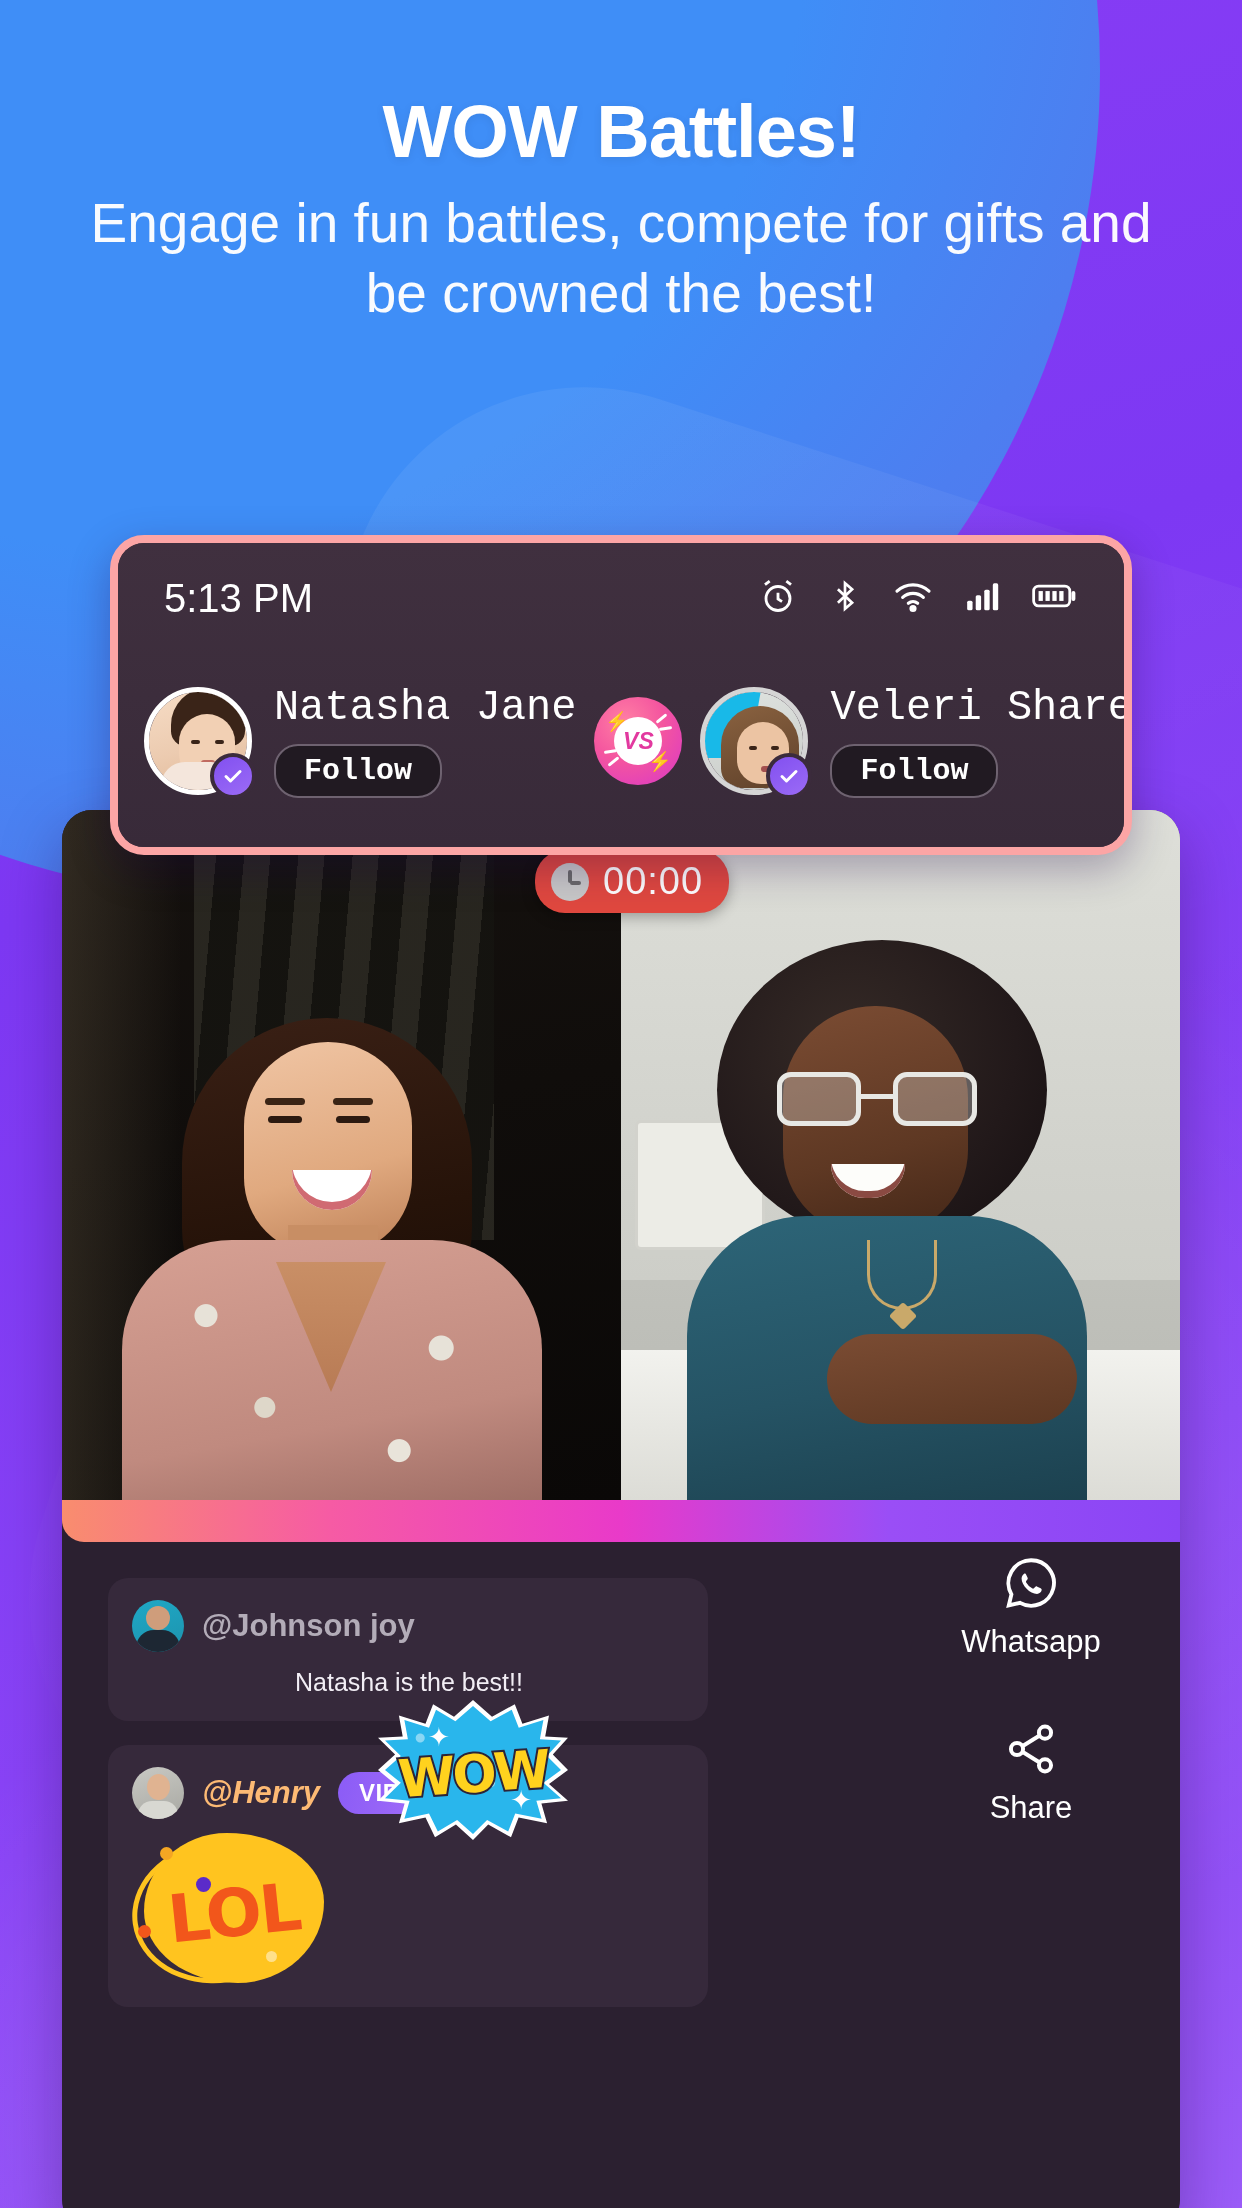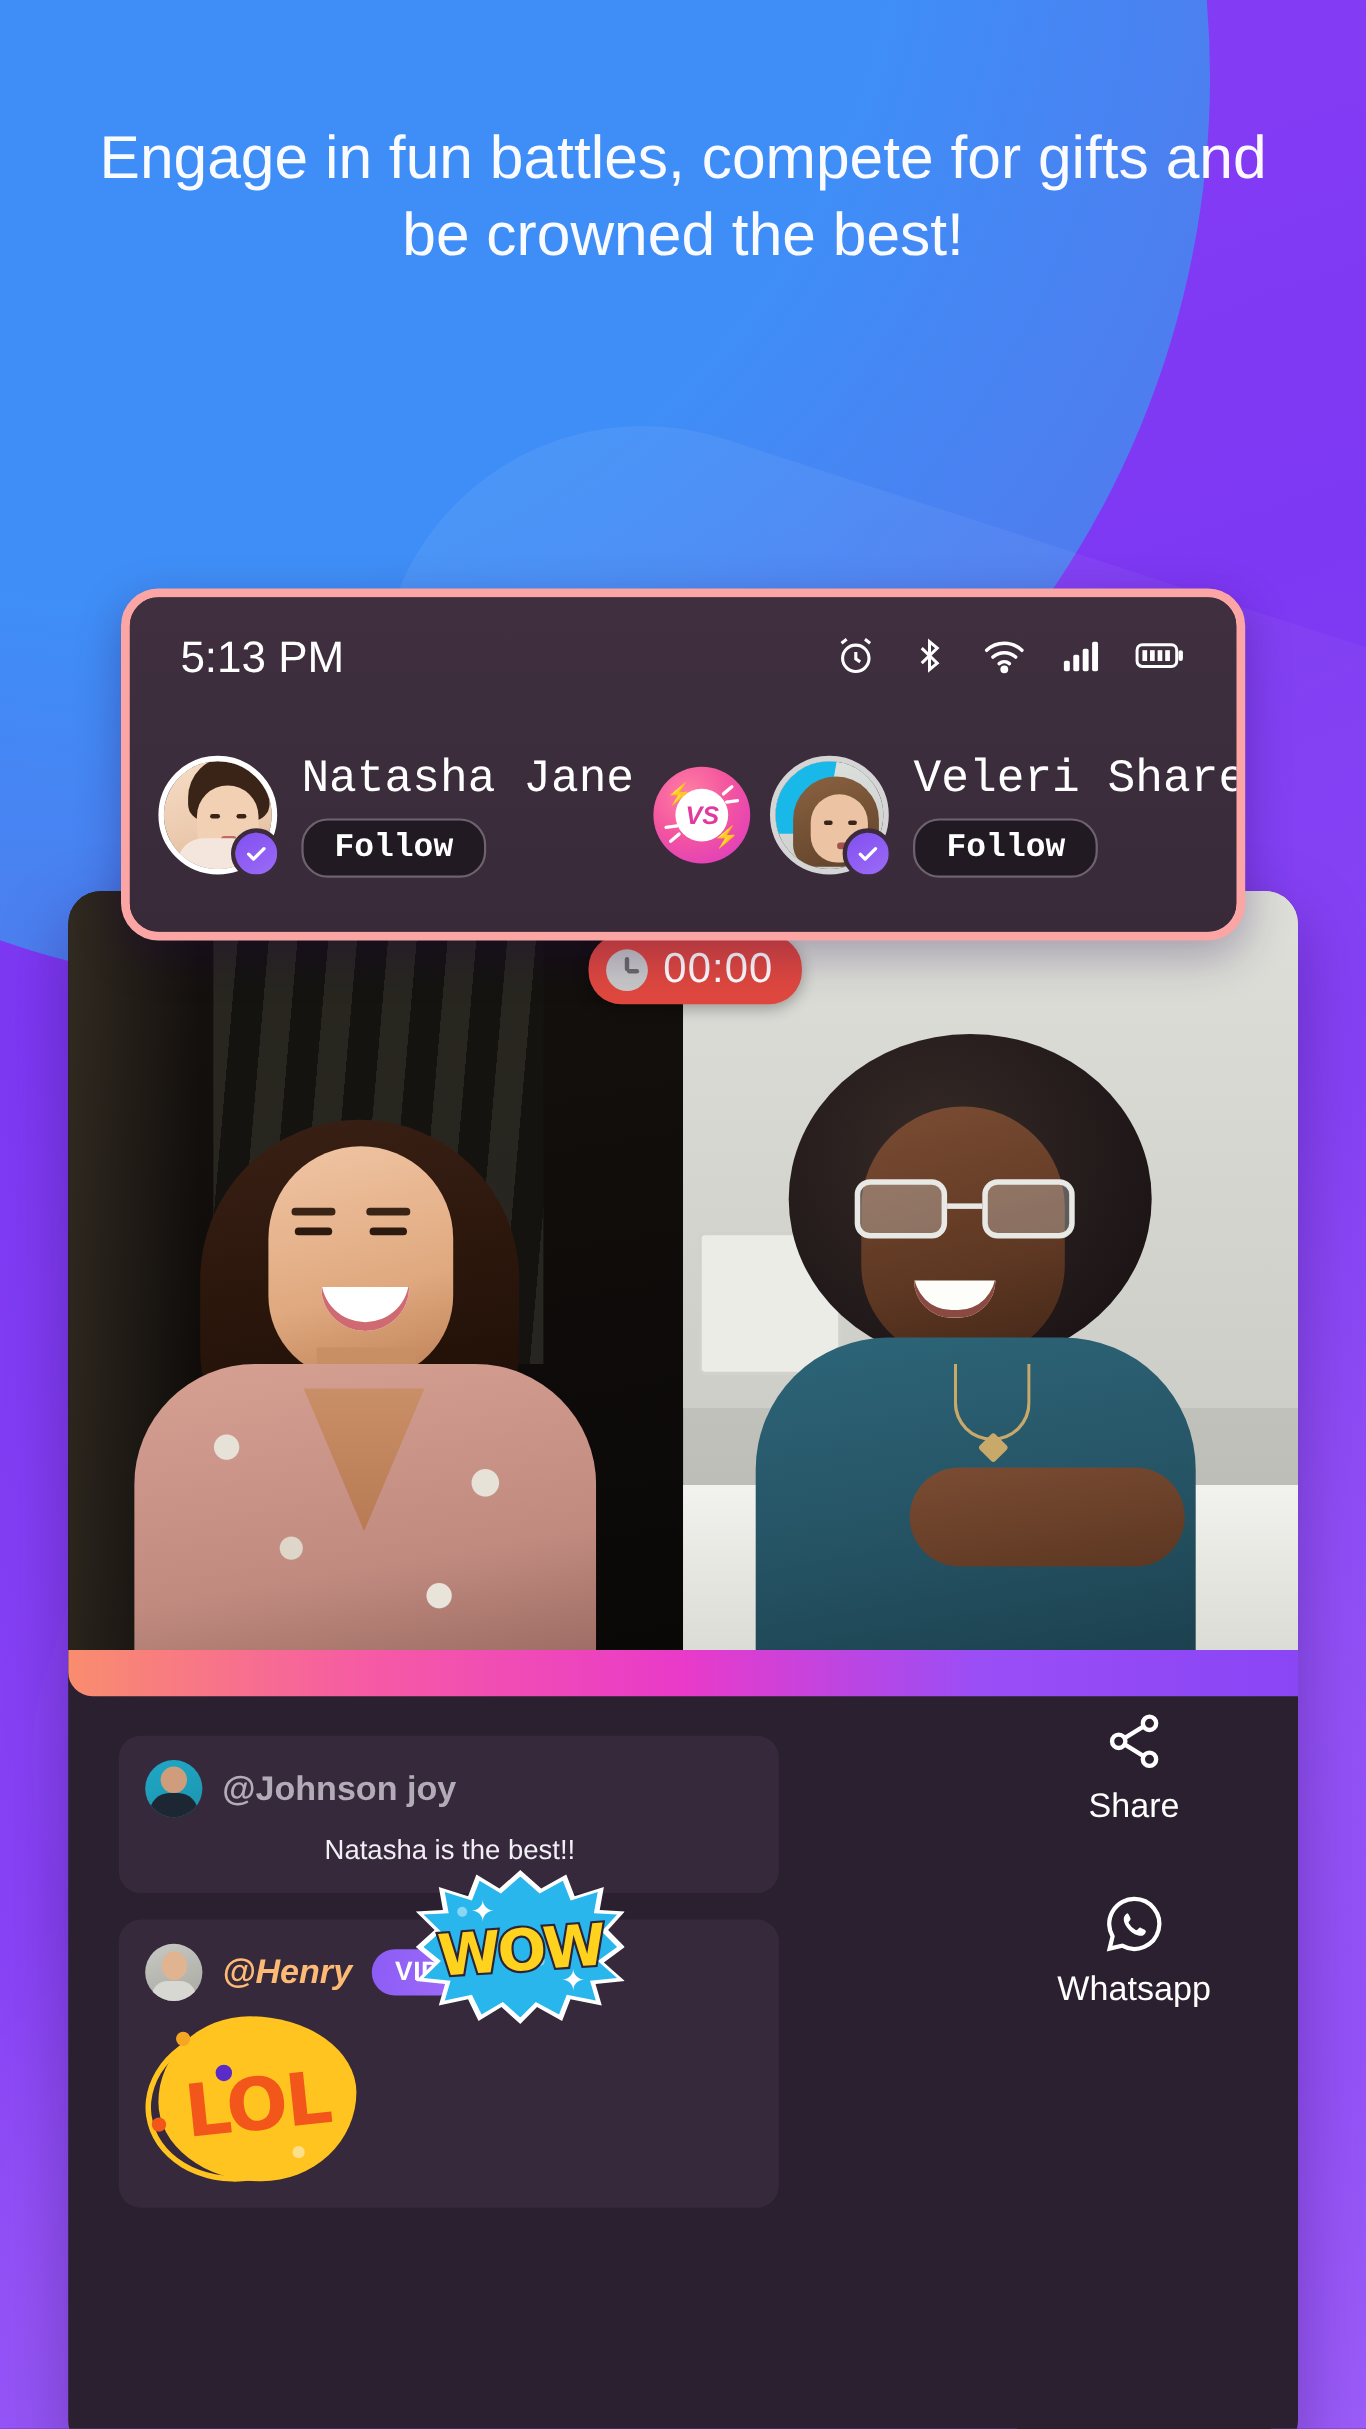--- a/index.html
+++ b/index.html
@@ -420,20 +420,21 @@
 <body>
 
 <div id="bg">
   <div class="blue-blob"></div>
   <div class="sheen-a"></div>
   <div class="sheen-b"></div>
   <div class="diag"></div>
 </div>
 
 <div id="hero">
+  <h1>WOW Battles!</h1>
   <p>Engage in fun battles, compete for gifts and be crowned the best!</p>
 </div>
 
 <div id="phone">
 
   <div id="video">
     <div class="vhalf vleft">
       <div class="wallglow"></div>
       <div class="stairs"></div>
       <div class="hair"></div>
@@ -494,39 +495,39 @@
         <div class="txt">LOL</div>
       </div>
     </div>
 
   </div>
 
   <div id="actions">
 
     <div class="action">
       <div class="ico">
+        <svg width="58" height="58" viewBox="0 0 24 24" fill="none" stroke="#ffffff" stroke-width="1.6">
+          <path d="M12 2.6a9.4 9.4 0 0 0-8.1 14.1L2.8 21.3l4.7-1.1A9.4 9.4 0 1 0 12 2.6z"></path>
+          <path d="M9.1 8.0c.3-.1.6 0 .8.4l.7 1.4c.1.3.1.5-.1.8l-.5.6c-.1.2-.1.4 0 .6a6.2 6.2 0 0 0 2.6 2.5c.2.1.4.1.6-.1l.6-.6c.2-.2.5-.3.8-.1l1.4.7c.3.2.5.5.4.8-.2.8-1 1.5-1.9 1.5-2.9 0-6.4-3.5-6.4-6.4 0-.9.7-1.8 1.5-2.1z" fill="#ffffff" stroke="none"></path>
+        </svg>
+      </div>
+      <div class="lbl">Whatsapp</div>
+    </div>
+
+    <div class="action">
+      <div class="ico">
         <svg width="56" height="56" viewBox="0 0 24 24" fill="none" stroke="#ffffff" stroke-width="1.7">
           <circle cx="18" cy="5" r="2.6"></circle>
             <circle cx="18" cy="19" r="2.6"></circle>
             <circle cx="6" cy="12" r="2.6"></circle>
           <line x1="8.3" y1="10.8" x2="15.7" y2="6.2"></line>
             <line x1="8.3" y1="13.2" x2="15.7" y2="17.8"></line>
         </svg>
       </div>
       <div class="lbl">Share</div>
-    </div>
-
-    <div class="action">
-      <div class="ico">
-        <svg width="58" height="58" viewBox="0 0 24 24" fill="none" stroke="#ffffff" stroke-width="1.6">
-          <path d="M12 2.6a9.4 9.4 0 0 0-8.1 14.1L2.8 21.3l4.7-1.1A9.4 9.4 0 1 0 12 2.6z"></path>
-          <path d="M9.1 8.0c.3-.1.6 0 .8.4l.7 1.4c.1.3.1.5-.1.8l-.5.6c-.1.2-.1.4 0 .6a6.2 6.2 0 0 0 2.6 2.5c.2.1.4.1.6-.1l.6-.6c.2-.2.5-.3.8-.1l1.4.7c.3.2.5.5.4.8-.2.8-1 1.5-1.9 1.5-2.9 0-6.4-3.5-6.4-6.4 0-.9.7-1.8 1.5-2.1z" fill="#ffffff" stroke="none"></path>
-        </svg>
-      </div>
-      <div class="lbl">Whatsapp</div>
     </div>
 
 
   </div>
 </div>
 
 <div id="timer">
   <div class="clock"></div>
   <div class="tt">00:00</div>
 </div>

